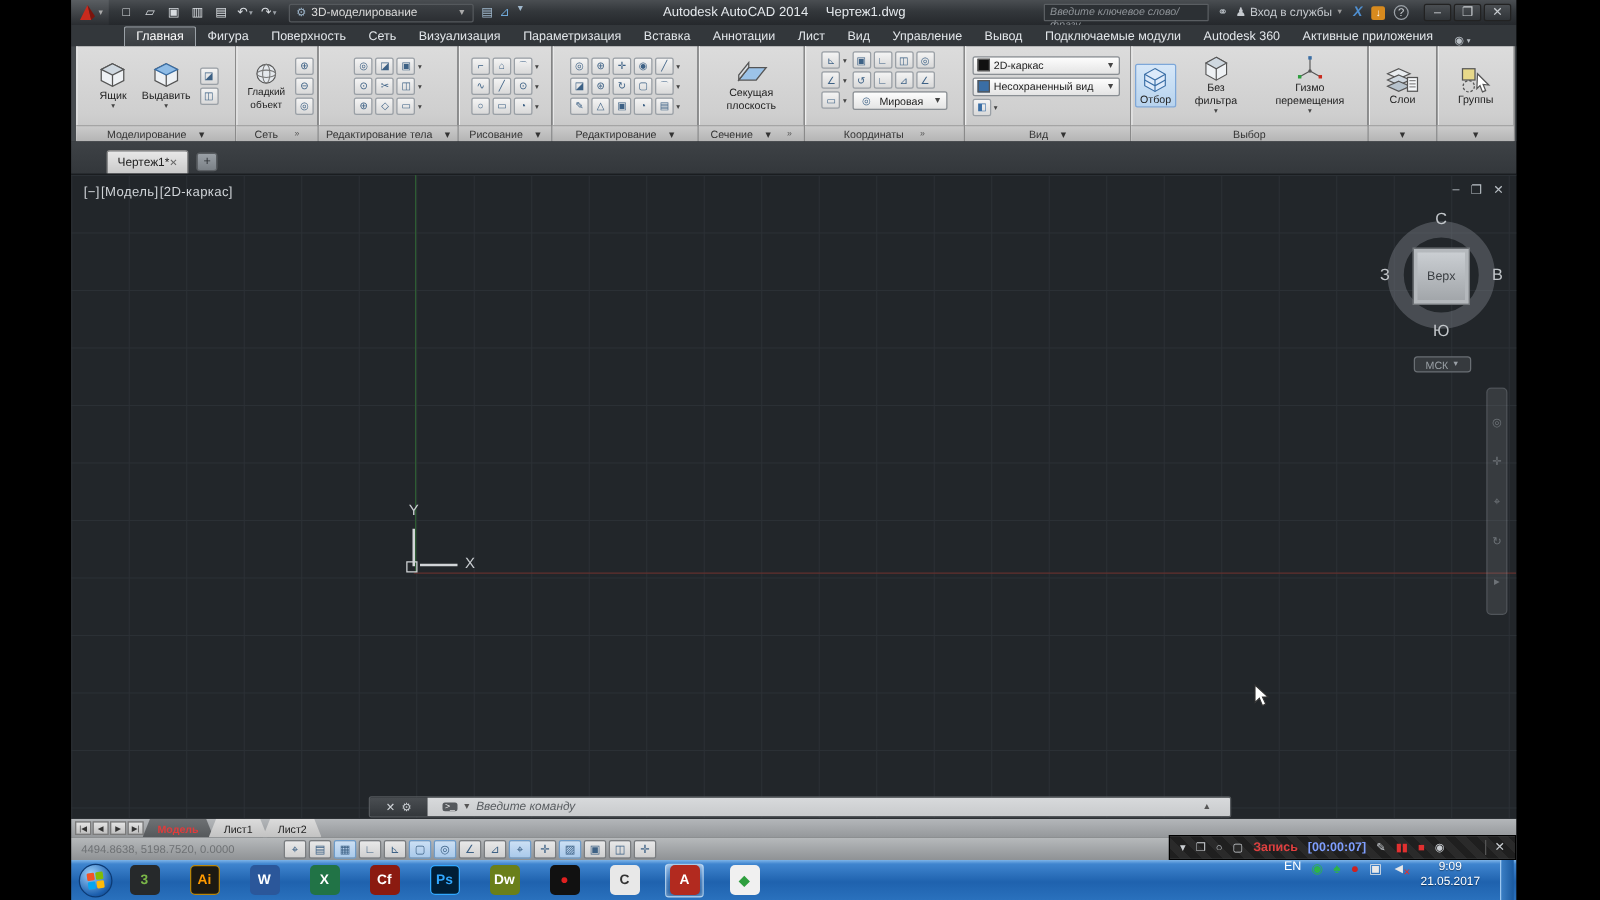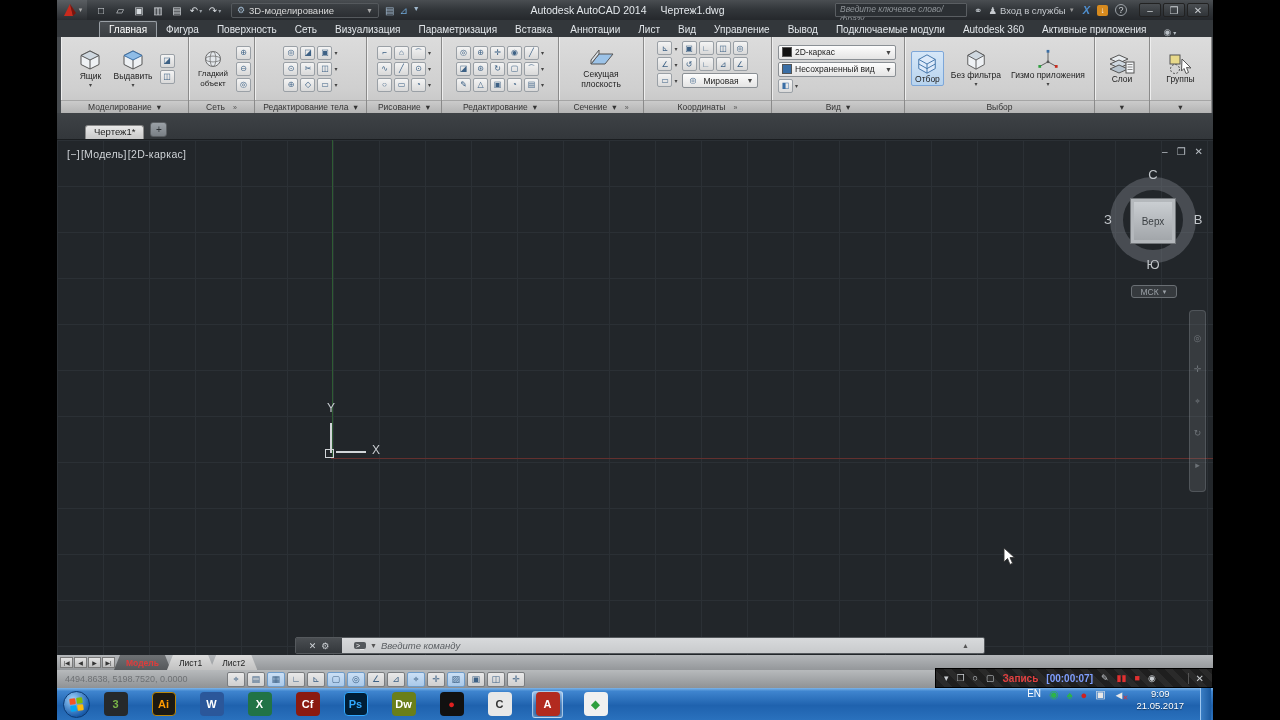--- a/index.html
+++ b/index.html
@@ -47,42 +47,42 @@
                  border-radius:2px 2px 0 0; color:#fff; }
   .tab-cam { margin-left:8px; color:#b9bfc5; font-size:9px; display:flex; align-items:center; gap:2px; }
   .tab-cam .c { font-size:6px; }
 
   
   .ribbon { height:76px; background:#474b4f; display:flex; flex:0 0 auto; padding-left:4px; }
   .panel { background:linear-gradient(#dcdcdc,#cfcfcf 70%,#c2c2c2); display:flex; flex-direction:column;
            border-right:1px solid #8a8a8a; box-shadow:inset 1px 0 0 #eee; flex:0 0 auto; }
   .panel-body { flex:1; display:flex; align-items:center; justify-content:center; gap:4px; padding:2px 3px; }
   .panel-title { height:13px; background:linear-gradient(#cbcbcb,#b4b4b4); border-top:1px solid #a5a5a5;
-                 font-size:8.5px; color:#333; display:flex; align-items:center; justify-content:center; gap:5px; }
+                 font-size:8.5px; color:#333; display:flex; align-items:center; justify-content:center; gap:10px; }
   .panel-title .exp { margin-left:3px; color:#555; font-size:7px; }
   .bigbtn { display:flex; flex-direction:column; align-items:center; justify-content:center;
             font-size:8.5px; color:#222; text-align:center; line-height:1.15; padding:1px 3px; border-radius:2px; }
   .bigbtn .caret { font-size:6px; color:#444; }
   .bigbtn.active { background:linear-gradient(#d6e7f8,#b7d3ee); border:1px solid #7da7d9; }
   .sbtn { width:15px; height:14px; border:1px solid #9aa0a6; border-radius:2px;
           background:linear-gradient(#f4f4f4,#d9d9d9); color:#3d6185; font-size:8px;
           display:inline-flex; align-items:center; justify-content:center; }
   .srow { display:flex; align-items:center; gap:2px; }
   .sgrid { display:flex; flex-direction:column; gap:2px; }
   .scaret { font-size:6px; color:#444; }
   .dropfield { display:flex; align-items:center; gap:3px; height:15px; background:linear-gradient(#fdfdfd,#e4e4e4);
                border:1px solid #8a8f94; border-radius:2px; font-size:8.5px; color:#222; padding:0 3px; }
   .dropfield .c { margin-left:auto; font-size:7px; color:#444; }
   .ribbon-fill { flex:1; background:#474b4f; }
 
   
   .doctabs { height:26px; background:linear-gradient(#3e4246,#33373b); display:flex; align-items:flex-end;
              padding-left:28px; gap:6px; flex:0 0 auto; }
-  .dtab { height:14px; background:linear-gradient(#e8e8e8,#c9c9c9); border:1px solid #8a8a8a; border-bottom:none;
-          border-radius:3px 3px 0 0; display:flex; align-items:center; gap:0; padding:0 8px; font-size:9.5px; color:#222;flex-direction:column; }
+  .dtab { height:19px; background:linear-gradient(#e8e8e8,#c9c9c9); border:1px solid #8a8a8a; border-bottom:none;
+          border-radius:3px 3px 0 0; display:flex; align-items:center; gap:0; padding:0 8px; font-size:9.5px; color:#222; }
   .dtab .x { color:#666; font-size:8px; }
   .newtab { width:17px; height:15px; margin-bottom:2px; background:linear-gradient(#9aa0a6,#7a8086);
             border:1px solid #5a5e62; border-radius:3px; color:#2c3034; font-size:10px;
             display:flex; align-items:center; justify-content:center; }
 
   
   .canvas { position:relative; flex:1; background-color:#22262a; overflow:hidden;
             background-image:linear-gradient(#2b3035 1px, transparent 1px),
                              linear-gradient(90deg,#2b3035 1px, transparent 1px);
             background-size:46px 46px; border-top:1px solid #1a1d20; }
@@ -499,21 +499,21 @@
             <span class="caret">▾</span>
         </div>
         <div class="bigbtn">
           <svg width="26" height="22" viewBox="0 0 26 24">
               <path d="M13 3 L13 14 M13 14 L4 19 M13 14 L22 19" stroke="#555" fill="none"></path>
               <rect x="11.5" y="1" width="3" height="3" fill="#3a6ea5"></rect>
               <rect x="2.5" y="17.5" width="3" height="3" fill="#2e9e3e"></rect>
               <rect x="20.5" y="17.5" width="3" height="3" fill="#c92a1d"></rect>
               <circle cx="13" cy="14" r="1.5" fill="#555"></circle>
             </svg>
-          <span>Гизмо приложения</span>
+          <span>Гизмо перемещения</span>
             <span class="caret">▾</span>
         </div>
       </div>
       <div class="panel-title">
         <span>Выбор</span>
       </div>
     </div>
 
     <div class="panel" style="width:55px">
       <div class="panel-body">

